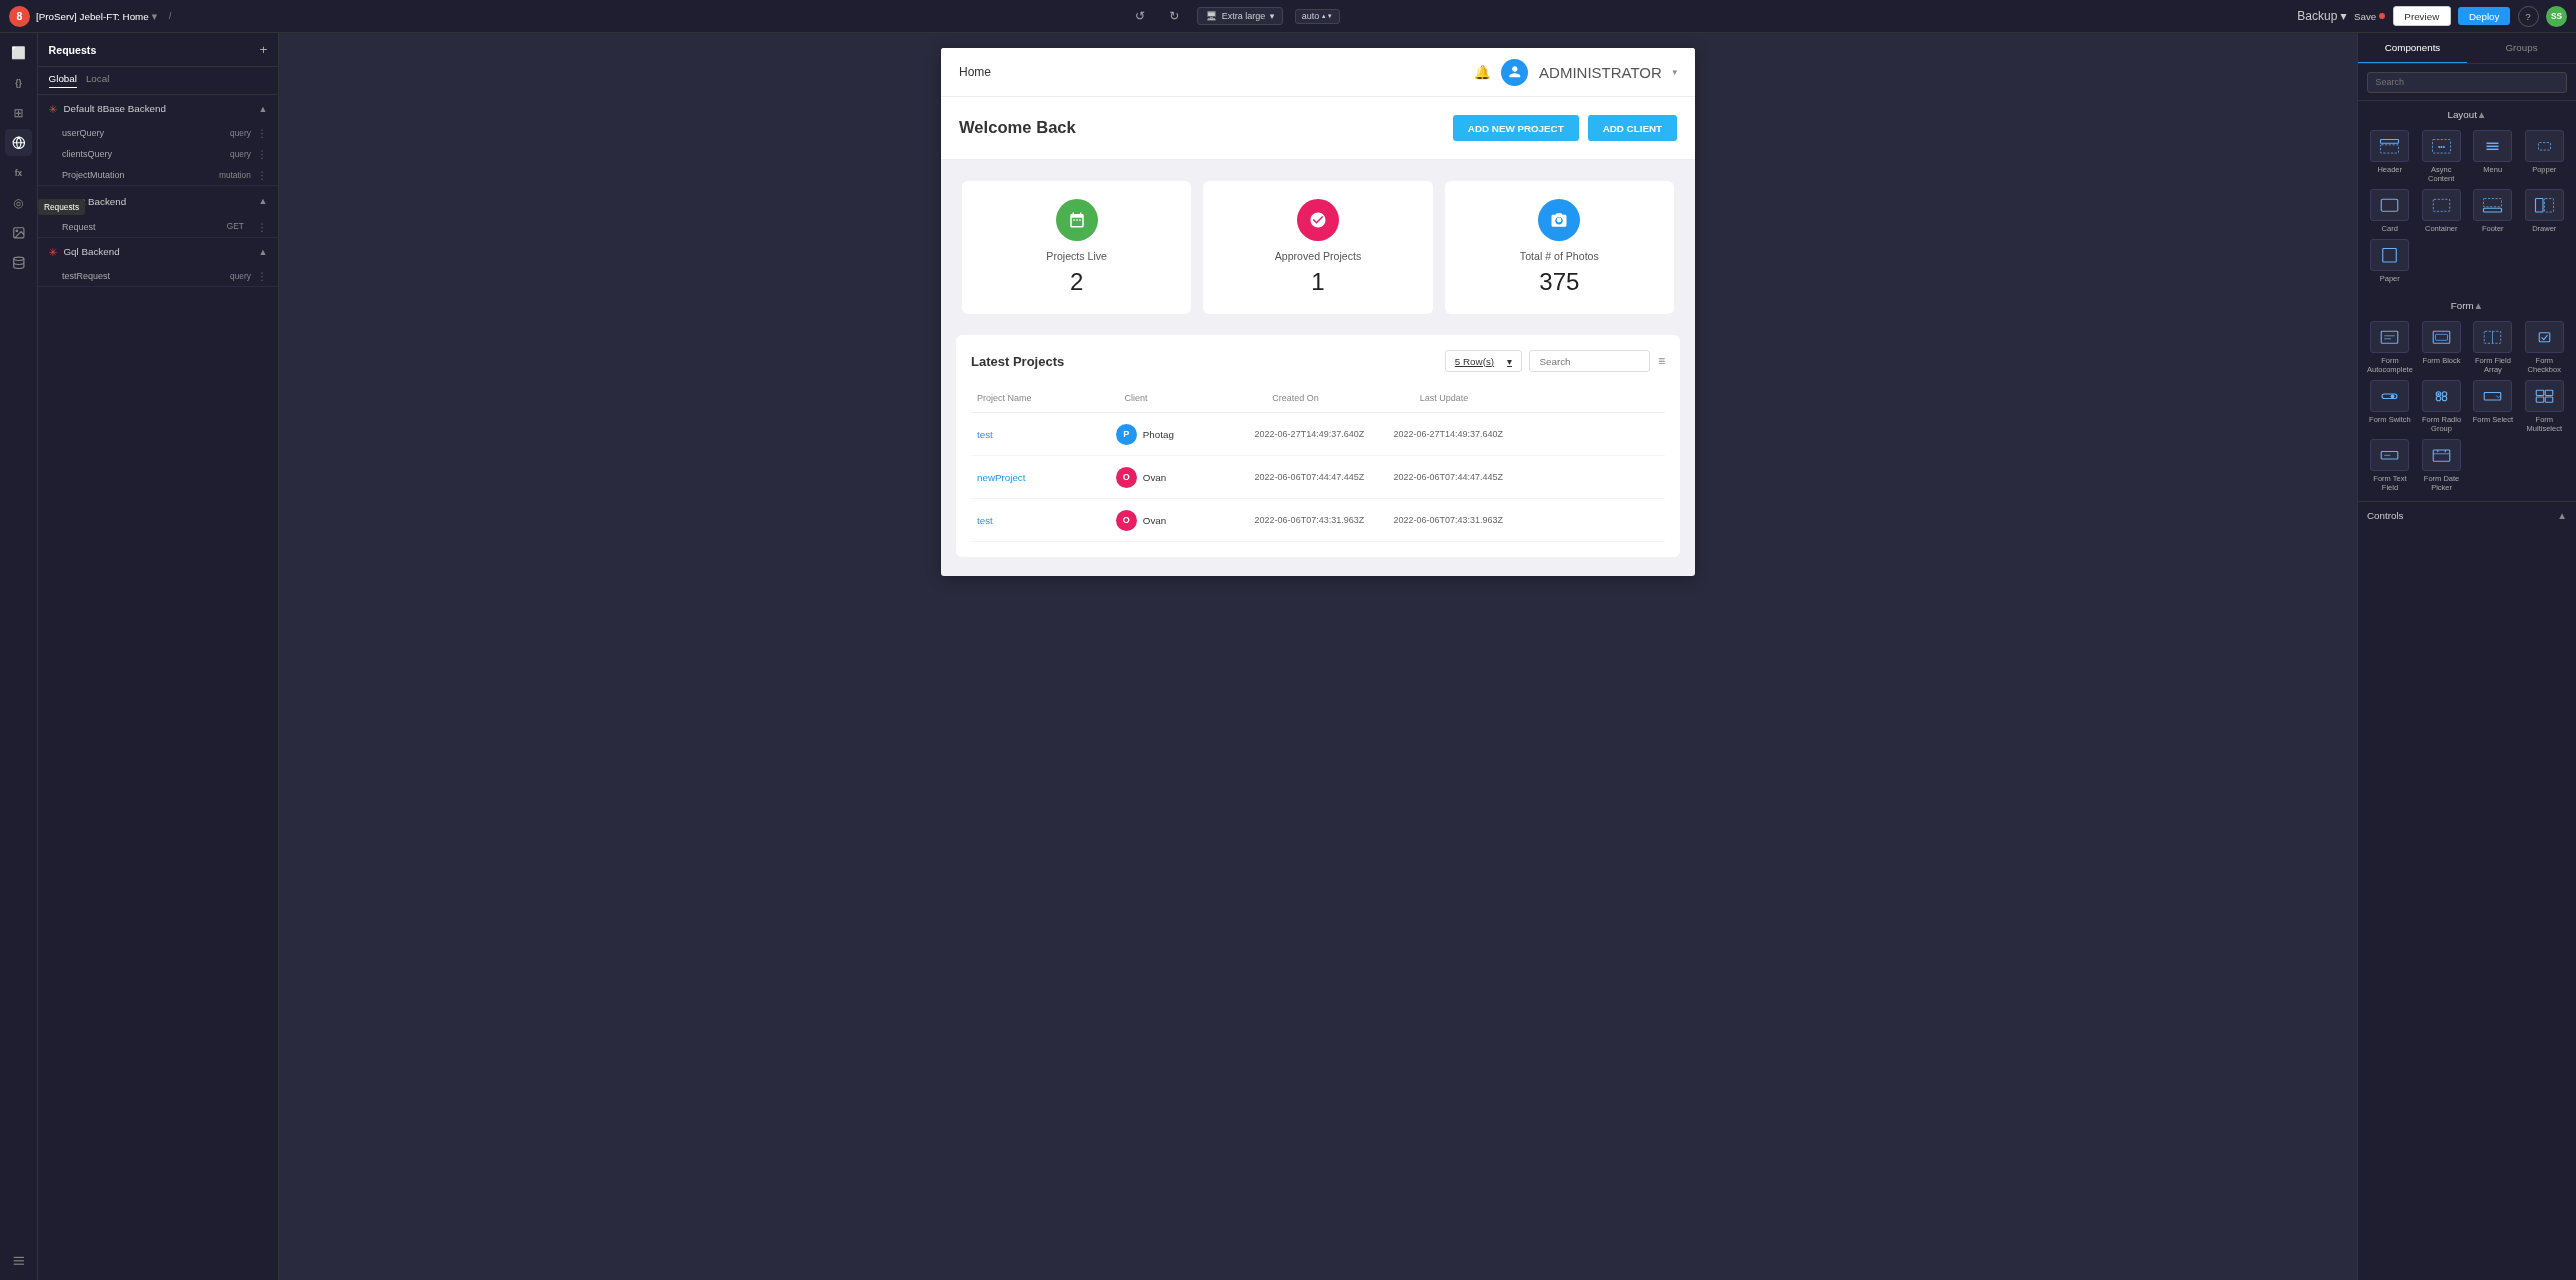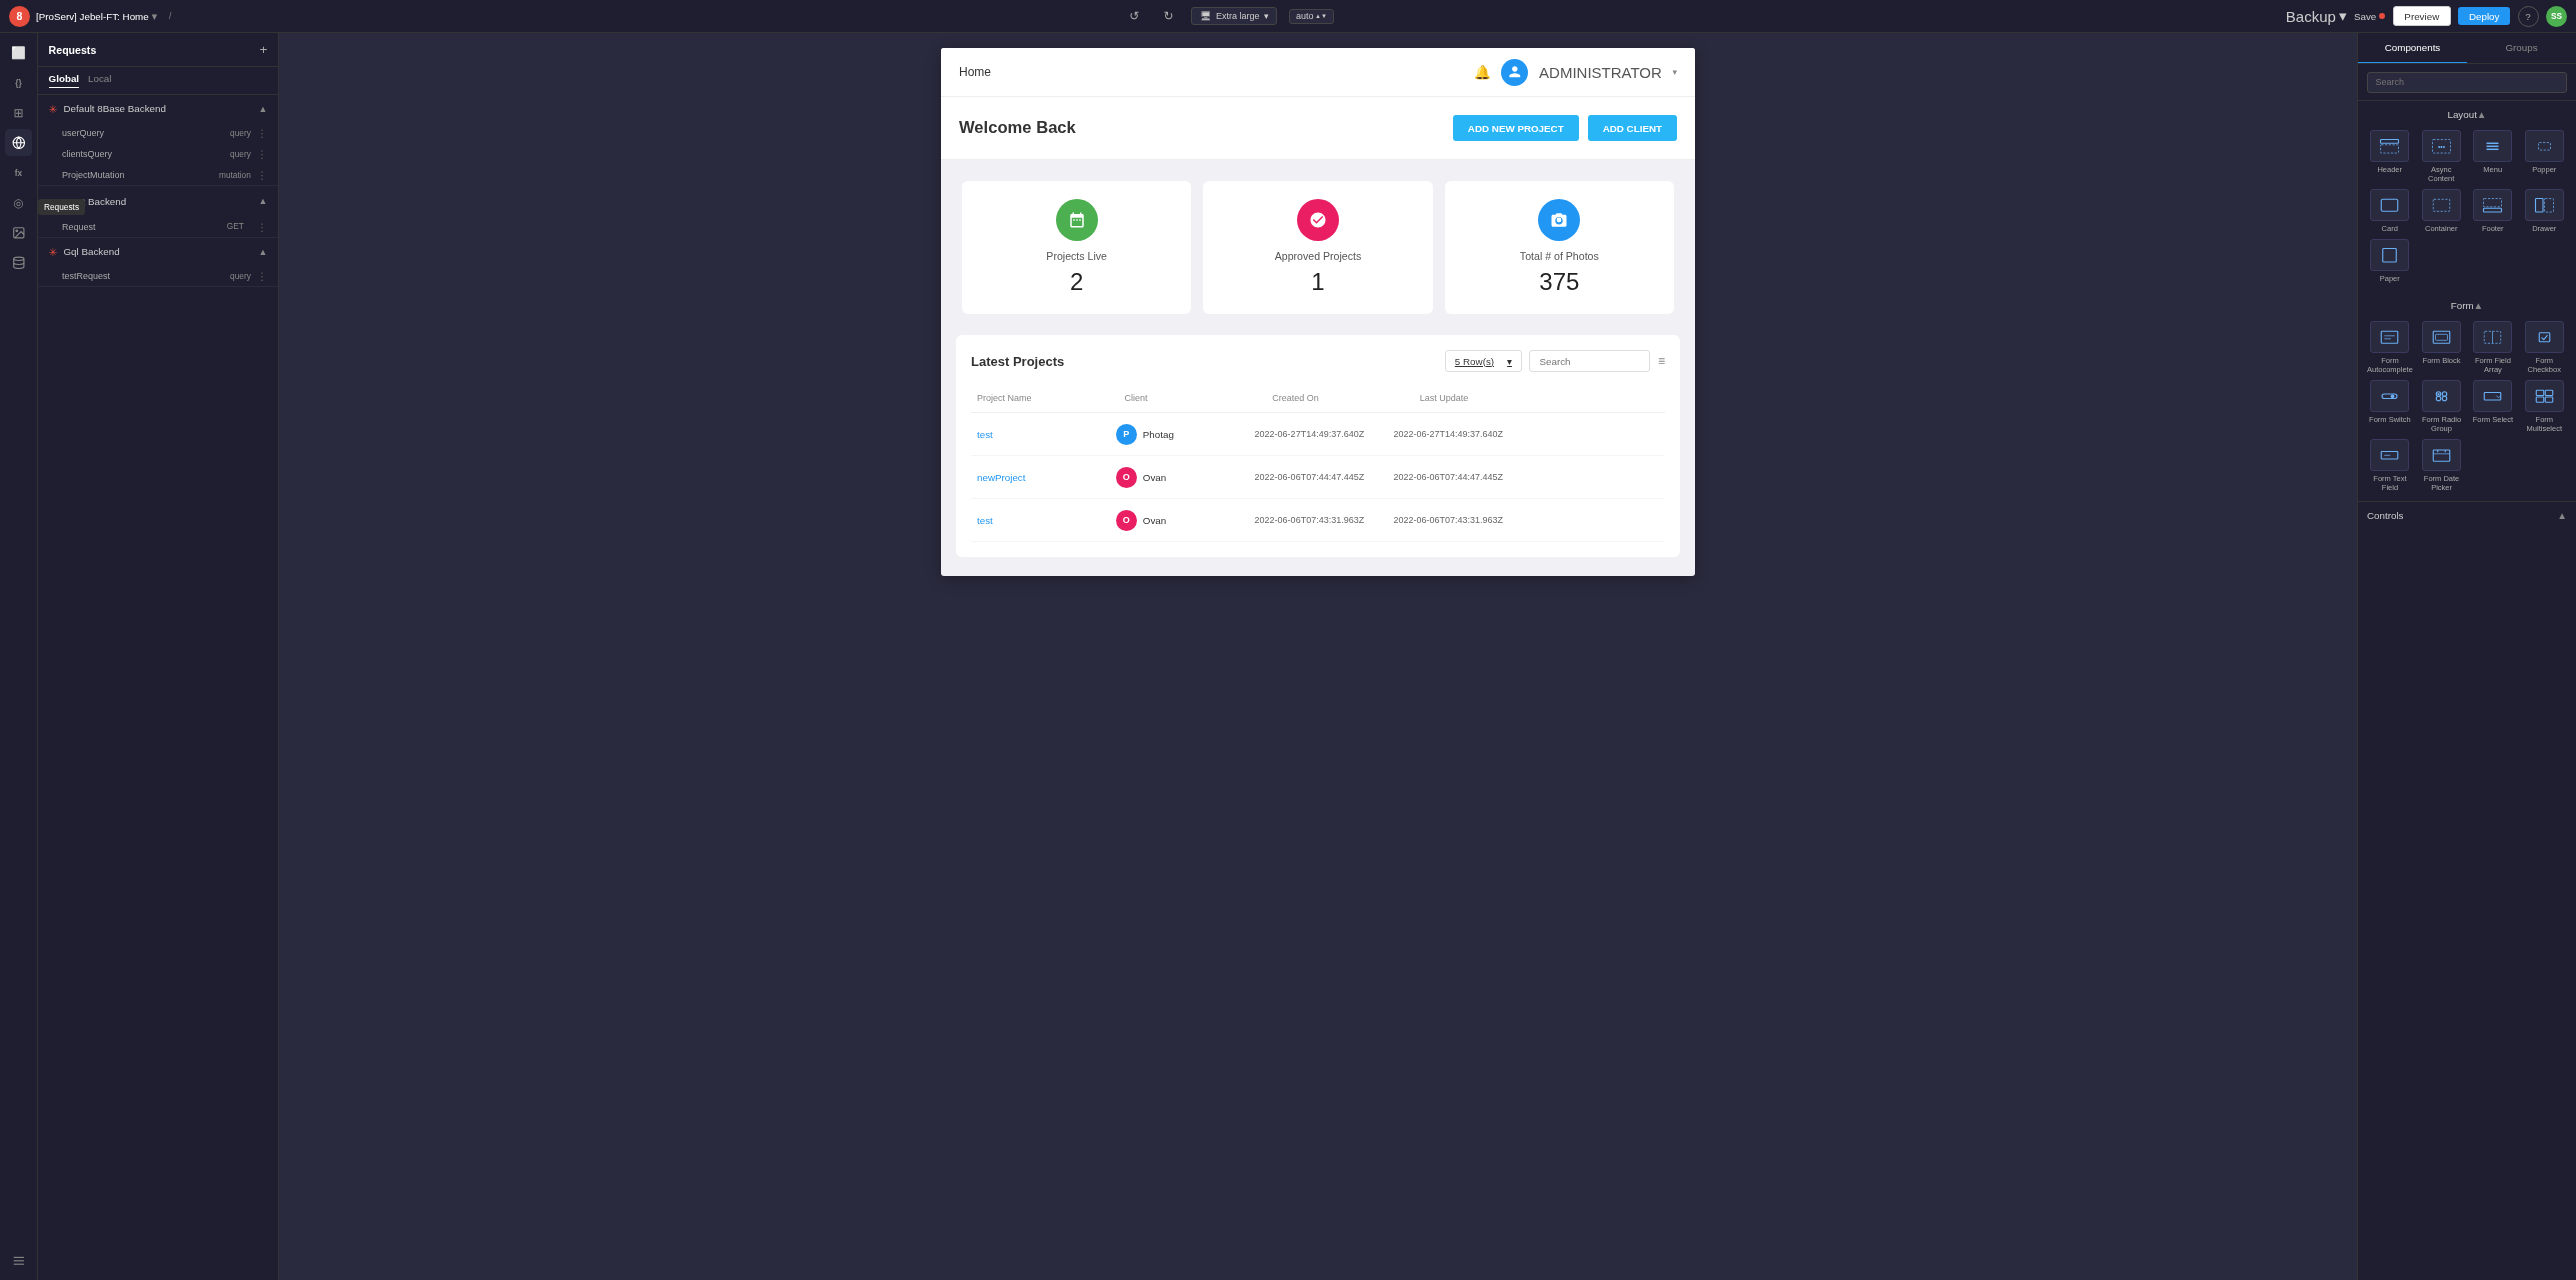--- a/index.html
+++ b/index.html
@@ -9,21 +9,21 @@
     .topbar { display: flex; align-items: center; height: 33px; background: #1e1e30; border-bottom: 0.8px solid #333; padding: 0 9px; gap: 9px; }
     .topbar-left { display: flex; align-items: center; gap: 6px; }
     .app-badge { background: #e74c3c; color: white; font-weight: bold; width: 21px; height: 21px; border-radius: 50%; display: flex; align-items: center; justify-content: center; font-size: 10.6px; }
     .topbar-title { color: #ccc; font-size: 9.8px; display: flex; align-items: center; gap: 3px; }
     .topbar-title span { color: white; font-weight: 500; }
     .topbar-center { flex: 1; display: flex; align-items: center; justify-content: center; gap: 12px; }
     .topbar-icon-btn { background: none; border: none; color: #aaa; cursor: pointer; font-size: 12px; padding: 3px 6px; }
     .device-select { background: #2a2a3e; border: 0.8px solid #444; color: #ccc; padding: 3px 7.5px; border-radius: 3px; font-size: 9px; display: flex; align-items: center; gap: 4.5px; cursor: pointer; }
     .auto-badge { background: #2a2a3e; border: 0.8px solid #444; color: #ccc; padding: 1.5px 6px; border-radius: 3px; font-size: 9px; display: flex; align-items: center; gap: 1.5px; cursor: pointer; }
     .topbar-right { display: flex; align-items: center; gap: 7.5px; }
-    .backup-btn { background: none; border: none; color: #ccc; font-size: 15px; cursor: pointer; display: flex; align-items: center; gap: 3px; }
+    .backup-btn { background: none; border: none; color: #ccc; font-size: 12px; cursor: pointer; display: flex; align-items: center; gap: 3px; }
     .save-btn { background: none; border: none; color: #ccc; font-size: 9.8px; cursor: pointer; display: flex; align-items: center; gap: 3px; }
     .save-dot { width: 6px; height: 6px; border-radius: 50%; background: #e74c3c; display: inline-block; }
     .preview-btn { background: white; border: 0.8px solid #ccc; color: #333; padding: 3.8px 10.6px; border-radius: 3px; font-size: 9.8px; cursor: pointer; font-weight: 500; }
     .deploy-btn { background: #2196f3; border: none; color: white; padding: 3.8px 10.6px; border-radius: 3px; font-size: 9.8px; cursor: pointer; font-weight: 500; }
     .help-btn { background: none; border: 0.8px solid #555; color: #aaa; width: 21px; height: 21px; border-radius: 50%; display: flex; align-items: center; justify-content: center; cursor: pointer; font-size: 9.8px; }
     .user-avatar-top { background: #4caf50; color: white; width: 21px; height: 21px; border-radius: 50%; display: flex; align-items: center; justify-content: center; font-size: 8.3px; font-weight: bold; }
 
     
     .main-layout { display: flex; height: calc(100vh - 33px); }
 
@@ -33,21 +33,21 @@
     .icon-sidebar-item.active { color: #2196f3; }
     .icon-sidebar-item.tooltip-active { background: #2a2a3e; color: white; position: relative; }
 
     
     .requests-panel { width: 241px; background: #1e1e30; border-right: 0.8px solid #333; display: flex; flex-direction: column; }
     .requests-header { display: flex; align-items: center; justify-content: space-between; padding: 9px 10.6px; border-bottom: 0.8px solid #333; }
     .requests-title { color: white; font-size: 10.6px; font-weight: 600; }
     .requests-add-btn { color: #aaa; font-size: 13.6px; cursor: pointer; background: none; border: none; }
     .requests-tabs { display: flex; padding: 6px 10.6px; gap: 9px; border-bottom: 0.8px solid #333; }
     .req-tab { color: #888; font-size: 9.8px; cursor: pointer; padding-bottom: 3px; }
-    .req-tab.active { color: white; border-bottom: 1.5px solid white; font-weight: bold; }
+    .req-tab.active { color: white; border-bottom: 1.5px solid white; }
 
     
     .backend-section { border-bottom: 0.8px solid #2a2a3e; }
     .backend-header { display: flex; align-items: center; justify-content: space-between; padding: 7.5px 10.6px; cursor: pointer; }
     .backend-header-left { display: flex; align-items: center; gap: 6px; }
     .backend-icon { color: #e74c3c; font-size: 10.6px; }
     .backend-rest-icon { color: #2196f3; font-size: 10.6px; }
     .backend-name { color: #ccc; font-size: 9.8px; font-weight: 500; }
     .backend-chevron { color: #888; font-size: 9px; }
     .backend-item { display: flex; align-items: center; justify-content: space-between; padding: 4.5px 10.6px 4.5px 24px; cursor: pointer; }

